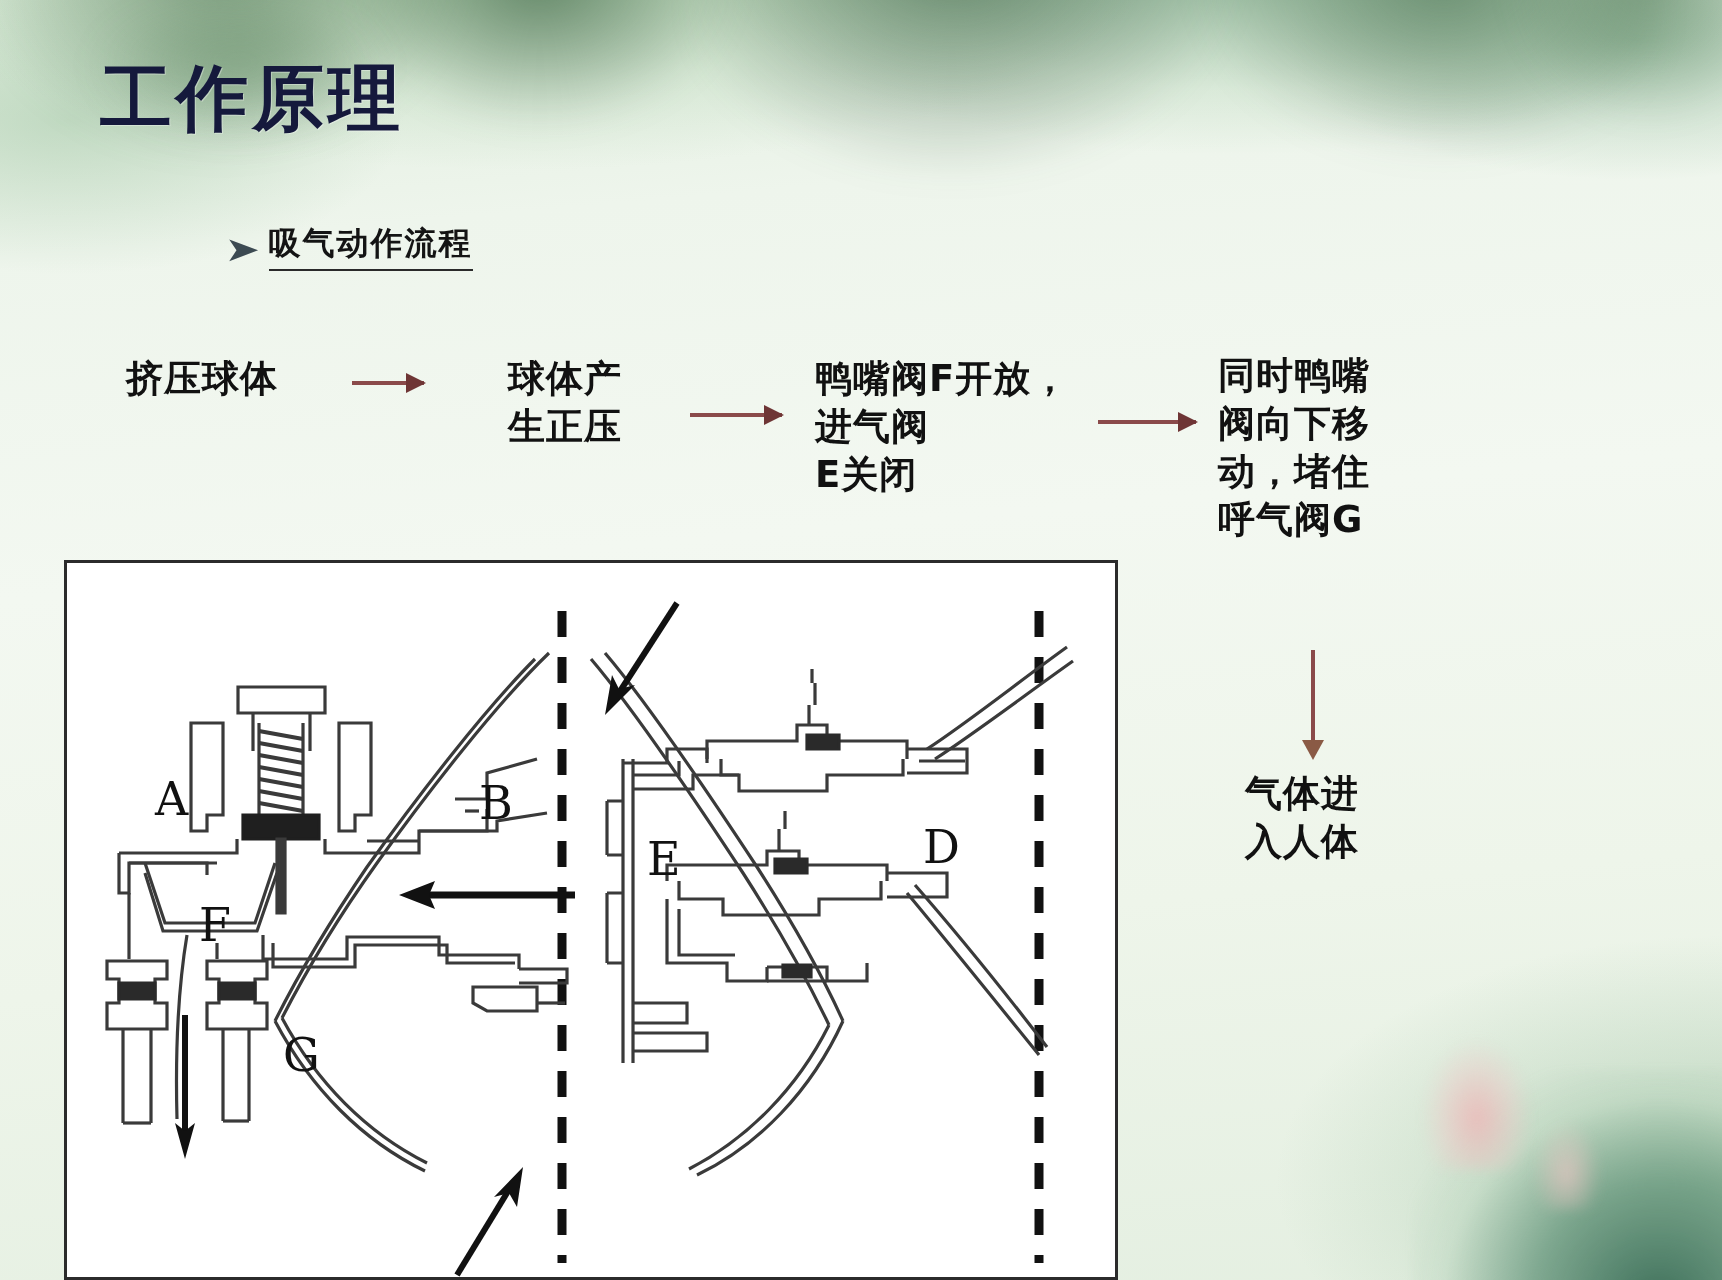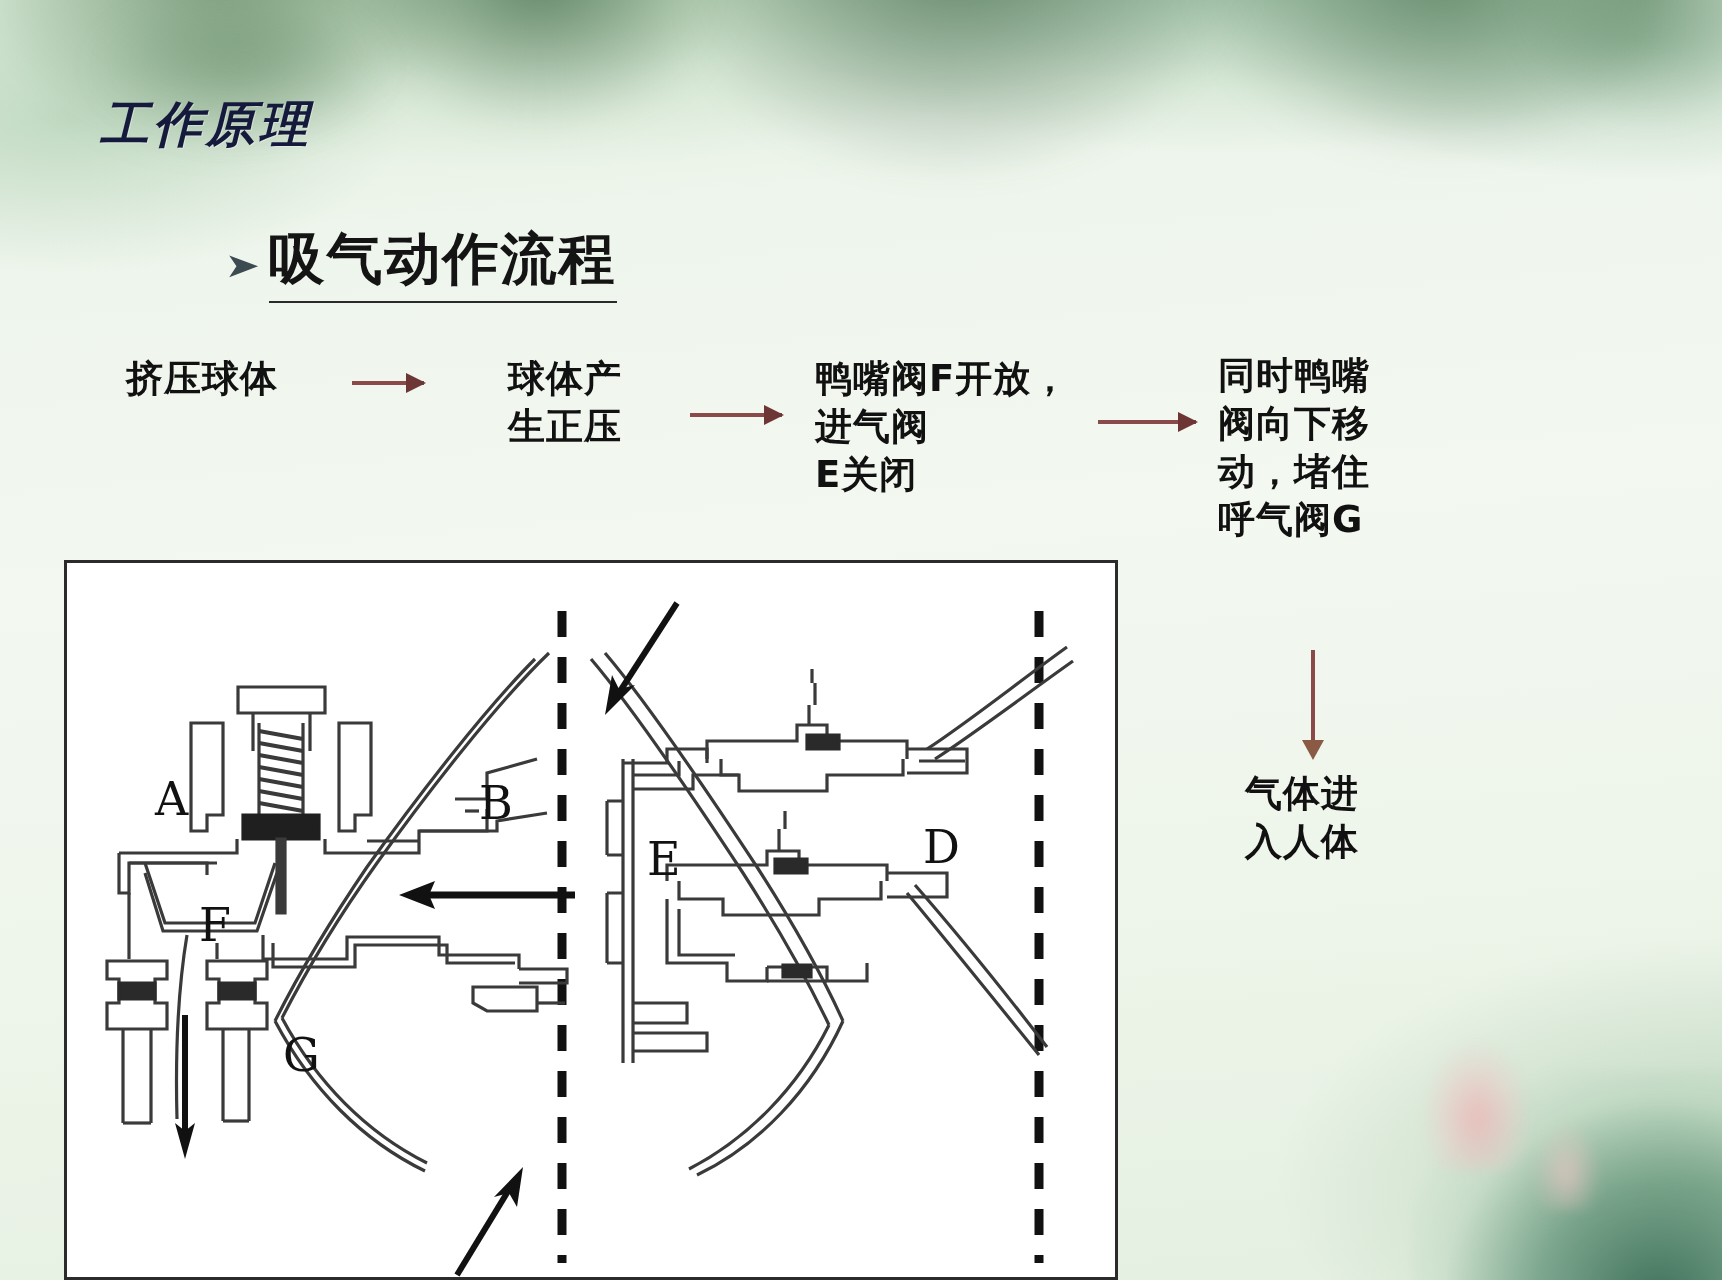--- a/index.html
+++ b/index.html
@@ -49,40 +49,39 @@
         background:radial-gradient(ellipse at 50% 60%,rgba(238,178,180,.75) 0%,rgba(240,195,196,.35) 45%,rgba(240,200,200,0) 72%);
         filter:blur(6px);pointer-events:none;}
   .lotus2{position:absolute;bottom:70px;right:120px;width:70px;height:90px;
         background:radial-gradient(ellipse at 50% 60%,rgba(246,200,200,.6) 0%,rgba(246,210,210,0) 70%);
         filter:blur(6px);pointer-events:none;}
 
   
   #title{
     position:absolute;left:100px;top:62px;
     font-family:"DejaVu Serif","Liberation Serif",serif;
-    font-style:italic;font-weight:bold;
-    font-size:49px;line-height:1;letter-spacing:4px;
+    font-weight:bold;
+    font-size:72px;line-height:1;letter-spacing:4px;
     color:#15193c;
     text-shadow:1px 1px 0 rgba(255,255,255,.35);
     white-space:nowrap;
-    margin-top:38px;
   }
 
   
   #subhead{
     position:absolute;left:228px;top:222px;
     display:flex;align-items:center;gap:12px;
   }
   #subhead .bullet{
     font-size:34px;color:#3c4a52;line-height:1;
     transform:scaleX(1.25) translateY(2px);
   }
   #subhead .txt{
     font-family:"DejaVu Sans","Liberation Sans",sans-serif;
-    font-weight:bold;font-size:56px;letter-spacing:2px;color:#141414;
+    font-weight:bold;font-size:32px;letter-spacing:2px;color:#141414;
     border-bottom:2px solid #2a2a2a;padding-bottom:3px;white-space:nowrap;
   }
 
   
   .flowtxt{
     position:absolute;
     font-family:"DejaVu Sans","Liberation Sans",sans-serif;
     font-weight:bold;color:#111;
     font-size:37px;line-height:1.30;letter-spacing:1px;
     white-space:pre-line;

